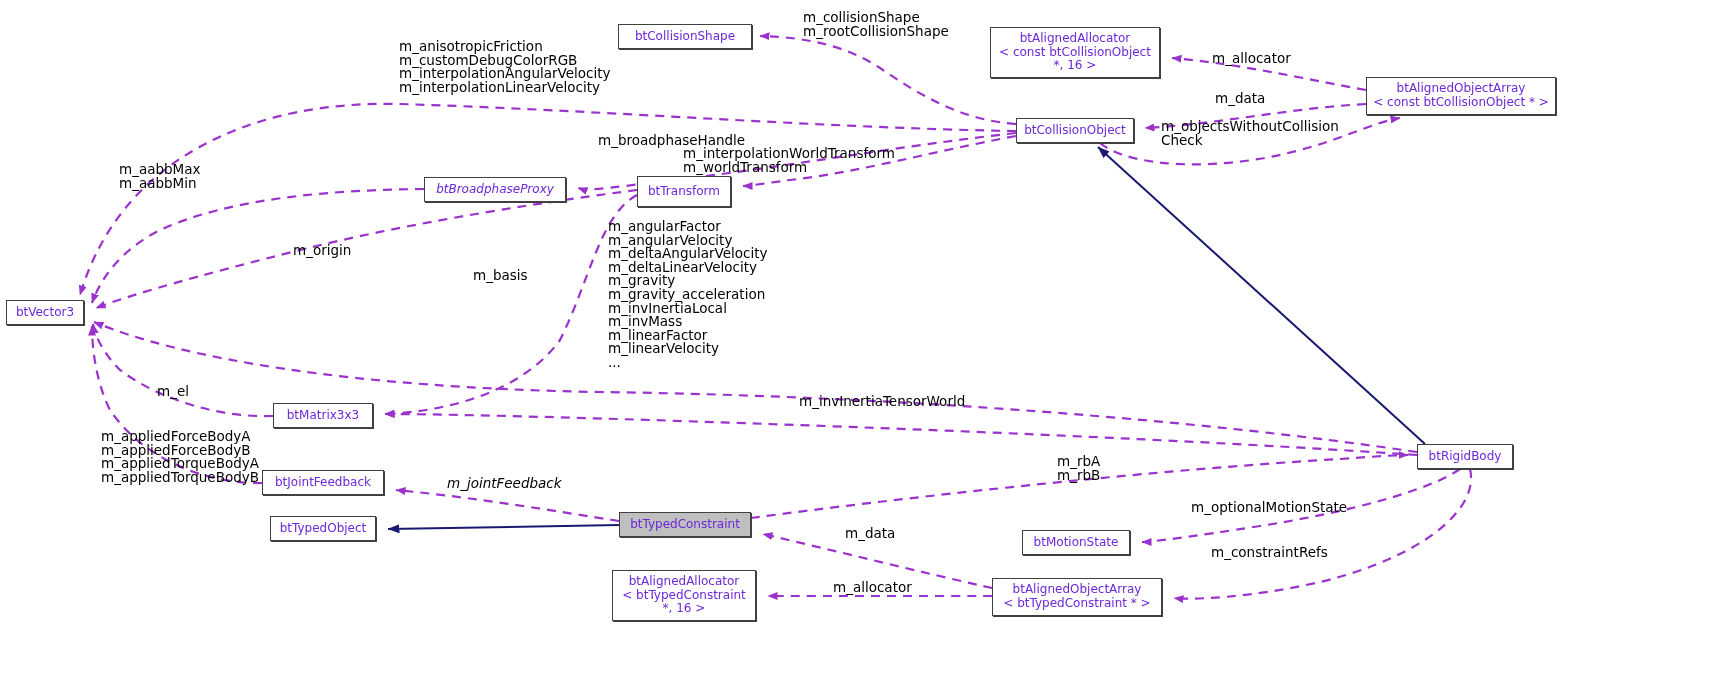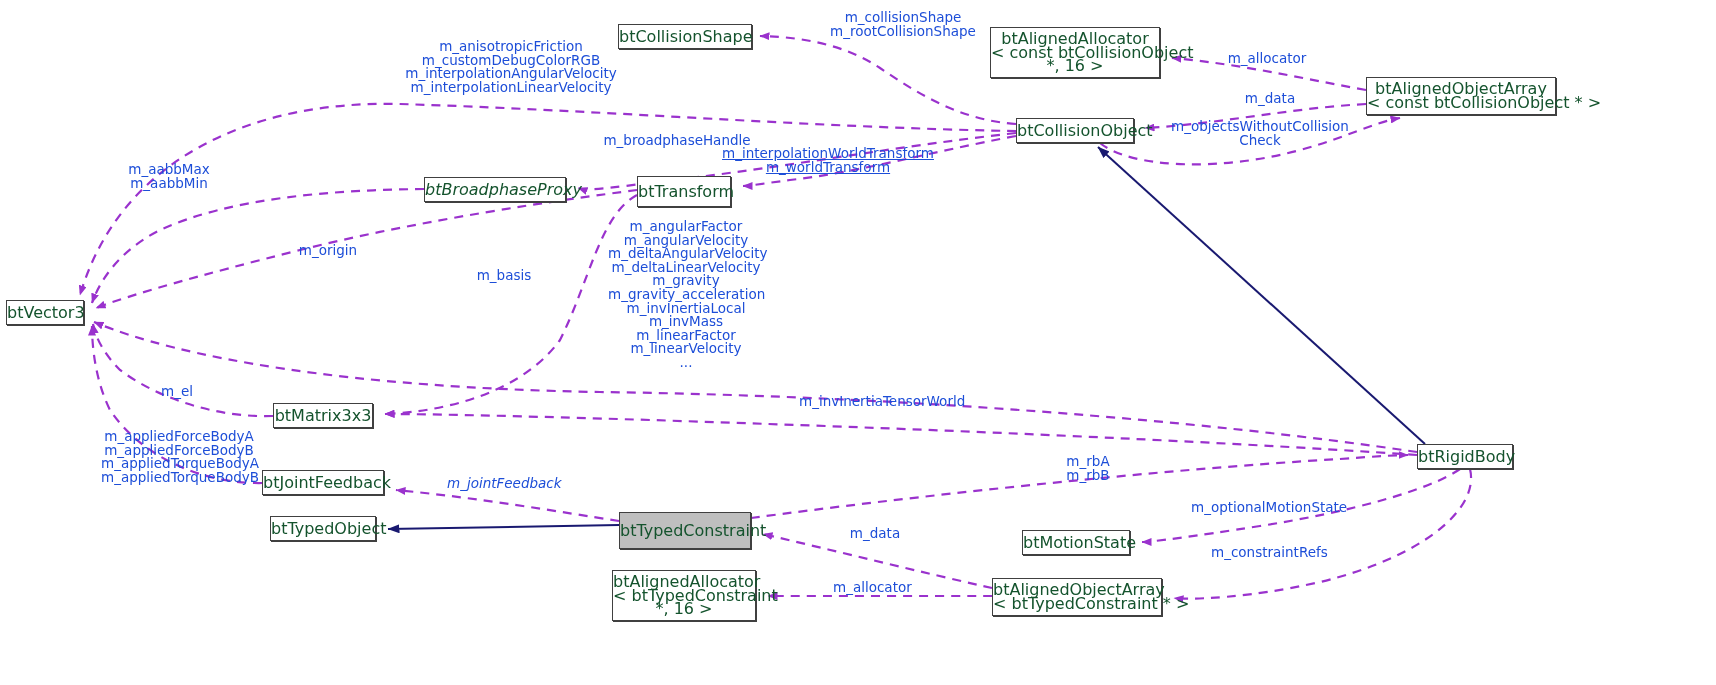--- a/index.html
+++ b/index.html
@@ -21,22 +21,22 @@
     top: 0;
     width: 1716px;
     height: 685px;
     pointer-events: none;
   }
   .node {
     position: absolute;
     box-sizing: border-box;
     border: 1px solid #404040;
     background: #ffffff;
-    color: #14532d;
-    font-size: 16px;
+    color: #6d28d9;
+    font-size: 12px;
     line-height: 13.6px;
     text-align: center;
     display: flex;
     flex-direction: column;
     align-items: center;
     justify-content: center;
     white-space: pre;
     z-index: 5;
     box-shadow: 1px 1px 0 0 #404040;
   }
@@ -44,23 +44,23 @@
     background: #bfbfbf;
   }
   .node .nline {
     display: block;
     width: 100%;
   }
   .edge-label {
     position: absolute;
     font-size: 13.5px;
     line-height: 13.6px;
-    color: #1d4ed8;
+    color: #000000;
     white-space: pre;
-    text-align: center;
+    text-align: left;
     z-index: 4;
     pointer-events: none;
   }
 </style>
 </head>
 <body>
 
 <div id="diagram-root">
 
   <svg id="edges" viewBox="0 0 1716 685" xmlns="http://www.w3.org/2000/svg">
@@ -129,34 +129,34 @@
       <div class="node" style="left: 990px; top: 27px; width: 170px; height: 51px;"><span class="nline">btAlignedAllocator</span><span class="nline">&lt; const btCollisionObject</span><span class="nline">*, 16 &gt;</span></div>
       <div class="node" style="left: 1366px; top: 77px; width: 190px; height: 38px;"><span class="nline">btAlignedObjectArray</span><span class="nline">&lt; const btCollisionObject * &gt;</span></div>
       <div class="node" style="left: 1016px; top: 118px; width: 118px; height: 25px;"><span class="nline">btCollisionObject</span></div>
       <div class="node" style="left: 424px; top: 177px; width: 142px; height: 25px; font-style: italic;"><span class="nline">btBroadphaseProxy</span></div>
       <div class="node" style="left: 637px; top: 176px; width: 94px; height: 31px;"><span class="nline">btTransform</span></div>
       <div class="node" style="left: 6px; top: 300px; width: 78px; height: 25px;"><span class="nline">btVector3</span></div>
       <div class="node" style="left: 273px; top: 403px; width: 100px; height: 25px;"><span class="nline">btMatrix3x3</span></div>
       <div class="node" style="left: 1417px; top: 444px; width: 96px; height: 25px;"><span class="nline">btRigidBody</span></div>
       <div class="node" style="left: 262px; top: 470px; width: 122px; height: 25px;"><span class="nline">btJointFeedback</span></div>
       <div class="node" style="left: 270px; top: 516px; width: 106px; height: 25px;"><span class="nline">btTypedObject</span></div>
-      <div class="node highlight" style="left: 619px; top: 512px; width: 132px; height: 37px;"><span class="nline">btTypedConstraint</span></div>
+      <div class="node highlight" style="left: 619px; top: 512px; width: 132px; height: 25px;"><span class="nline">btTypedConstraint</span></div>
       <div class="node" style="left: 1022px; top: 530px; width: 108px; height: 25px;"><span class="nline">btMotionState</span></div>
       <div class="node" style="left: 612px; top: 570px; width: 144px; height: 51px;"><span class="nline">btAlignedAllocator</span><span class="nline">&lt; btTypedConstraint</span><span class="nline">*, 16 &gt;</span></div>
       <div class="node" style="left: 992px; top: 578px; width: 170px; height: 38px;"><span class="nline">btAlignedObjectArray</span><span class="nline">&lt; btTypedConstraint * &gt;</span></div>
     </div>
 
   <div id="labels-layer">
       <div class="edge-label" style="left: 803px; top: 11px; width: 200px;"><div>m_collisionShape</div><div>m_rootCollisionShape</div></div>
       <div class="edge-label" style="left: 399px; top: 40px; width: 224px;"><div>m_anisotropicFriction</div><div>m_customDebugColorRGB</div><div>m_interpolationAngularVelocity</div><div>m_interpolationLinearVelocity</div></div>
       <div class="edge-label" style="left: 1212px; top: 52px; width: 110px;"><div>m_allocator</div></div>
       <div class="edge-label" style="left: 1215px; top: 92px; width: 110px;"><div>m_data</div></div>
       <div class="edge-label" style="left: 1161px; top: 120px; width: 198px;"><div>m_objectsWithoutCollision</div><div>Check</div></div>
       <div class="edge-label" style="left: 598px; top: 134px; width: 158px;"><div>m_broadphaseHandle</div></div>
-      <div class="edge-label" style="left: 683px; top: 147px; width: 290px; text-decoration: underline;"><div>m_interpolationWorldTransform</div><div>m_worldTransform</div></div>
+      <div class="edge-label" style="left: 683px; top: 147px; width: 290px;"><div>m_interpolationWorldTransform</div><div>m_worldTransform</div></div>
       <div class="edge-label" style="left: 119px; top: 163px; width: 100px;"><div>m_aabbMax</div><div>m_aabbMin</div></div>
       <div class="edge-label" style="left: 293px; top: 244px; width: 70px;"><div>m_origin</div></div>
       <div class="edge-label" style="left: 473px; top: 269px; width: 62px;"><div>m_basis</div></div>
       <div class="edge-label" style="left: 608px; top: 220px; width: 156px;"><div>m_angularFactor</div><div>m_angularVelocity</div><div>m_deltaAngularVelocity</div><div>m_deltaLinearVelocity</div><div>m_gravity</div><div>m_gravity_acceleration</div><div>m_invInertiaLocal</div><div>m_invMass</div><div>m_linearFactor</div><div>m_linearVelocity</div><div>...</div></div>
       <div class="edge-label" style="left: 157px; top: 385px; width: 40px;"><div>m_el</div></div>
       <div class="edge-label" style="left: 799px; top: 395px; width: 152px;"><div>m_invInertiaTensorWorld</div></div>
       <div class="edge-label" style="left: 101px; top: 430px; width: 156px;"><div>m_appliedForceBodyA</div><div>m_appliedForceBodyB</div><div>m_appliedTorqueBodyA</div><div>m_appliedTorqueBodyB</div></div>
       <div class="edge-label" style="left: 1057px; top: 455px; width: 62px;"><div>m_rbA</div><div>m_rbB</div></div>
       <div class="edge-label" style="left: 447px; top: 477px; width: 106px; font-style: italic;"><div>m_jointFeedback</div></div>
       <div class="edge-label" style="left: 1191px; top: 501px; width: 144px;"><div>m_optionalMotionState</div></div>

